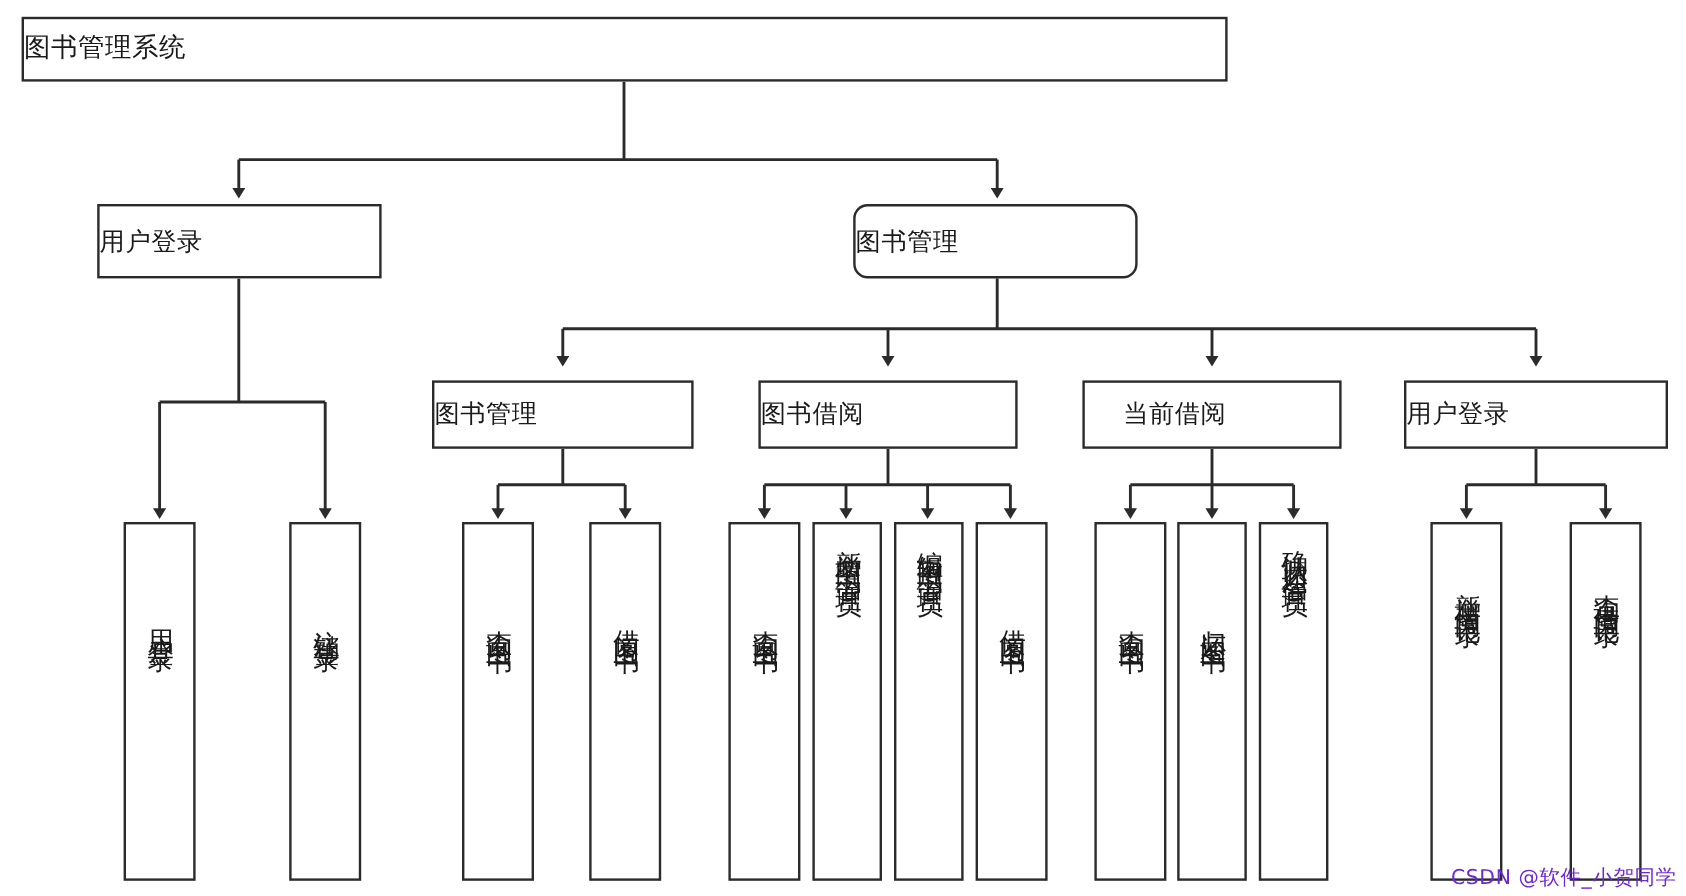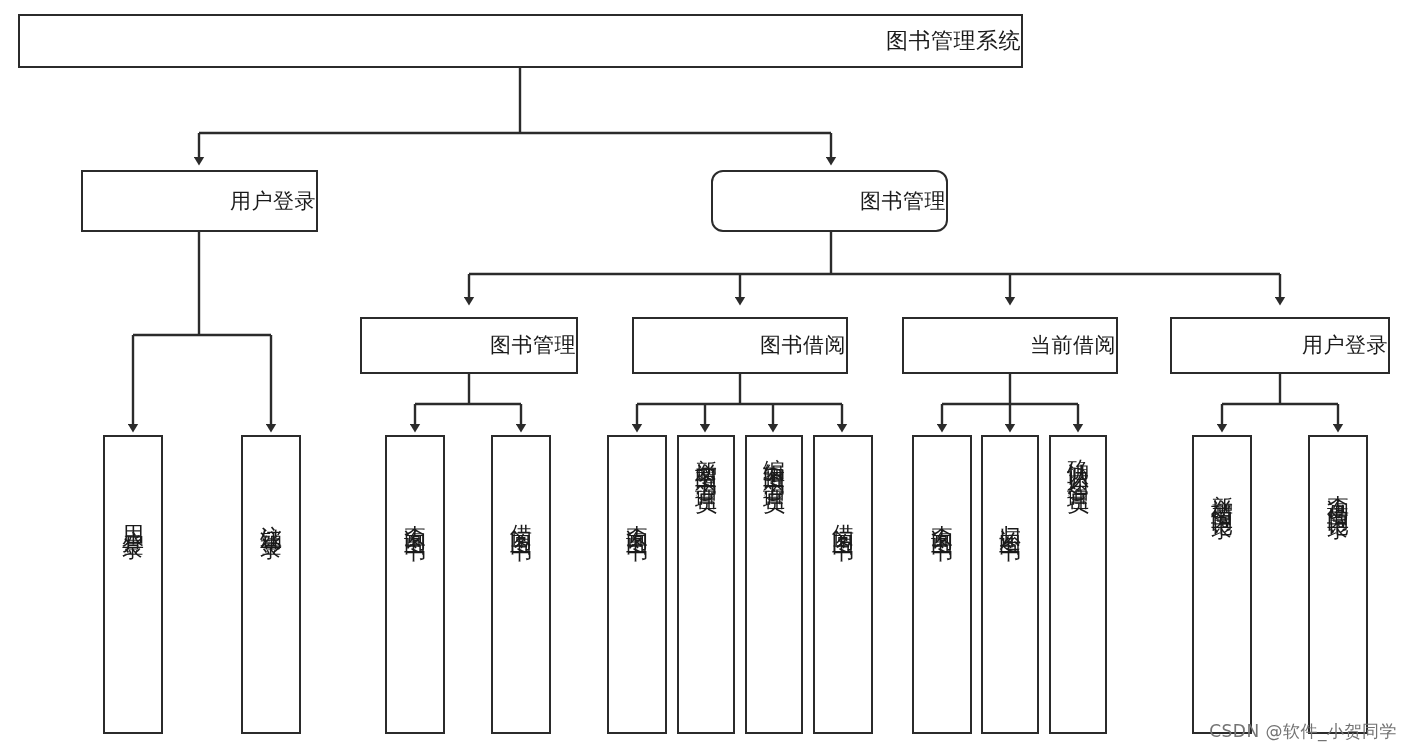--- a/index.html
+++ b/index.html
@@ -28,21 +28,21 @@
     height: 747px;
     pointer-events: none;
   }
   .node {
     position: absolute;
     box-sizing: border-box;
     background: #ffffff;
     border: 2.2px solid #2b2b2b;
     display: flex;
     align-items: center;
-    justify-content: flex-end;
+    justify-content: flex-start;
     z-index: 2;
   }
   .node-label {
     color: #1a1a1a;
     text-align: center;
     line-height: 1.18;
     white-space: nowrap;
   }
   
   .node.horiz .node-label {
@@ -70,21 +70,21 @@
     padding-top: 70px;
   }
   .node.vert.medium .node-label {
     padding-top: 40px;
   }
   #watermark {
     position: absolute;
     right: 8px;
     bottom: 4px;
     font-size: 17px;
-    color: #737373;
+    color: #6d28d9;
     letter-spacing: 0.5px;
     z-index: 5;
     white-space: nowrap;
     margin-top: 33px;
   }
 </style>
 </head>
 <body>
 
 <div id="diagram-root">
@@ -146,24 +146,24 @@
   <div class="node horiz" style="left:81px; top:170px; width:237px; height:62px;">
     <span class="node-label">用户登录</span>
   </div>
   <div class="node horiz" style="left:711px; top:170px; width:237px; height:62px;border-radius:12px;">
     <span class="node-label">图书管理</span>
   </div>
 
   <div class="node horiz" style="left:360px; top:317px; width:218px; height:57px;">
     <span class="node-label">图书管理</span>
   </div>
-  <div class="node horiz" style="left:632px; top:317px; width:216px; height:57px;padding-left:45px;">
+  <div class="node horiz" style="left:632px; top:317px; width:216px; height:57px;">
     <span class="node-label">图书借阅</span>
   </div>
-  <div class="node horiz" style="left:902px; top:317px; width:216px; height:57px;">
+  <div class="node horiz" style="left:902px; top:317px; width:216px; height:57px;padding-left:32px;">
     <span class="node-label">当前借阅</span>
   </div>
   <div class="node horiz" style="left:1170px; top:317px; width:220px; height:57px;">
     <span class="node-label">用户登录</span>
   </div>
 
   <div class="node vert short" style="left:103px; top:435px; width:60px; height:299px;">
     <span class="node-label">用户登录</span>
   </div>
   <div class="node vert short" style="left:241px; top:435px; width:60px; height:299px;">

